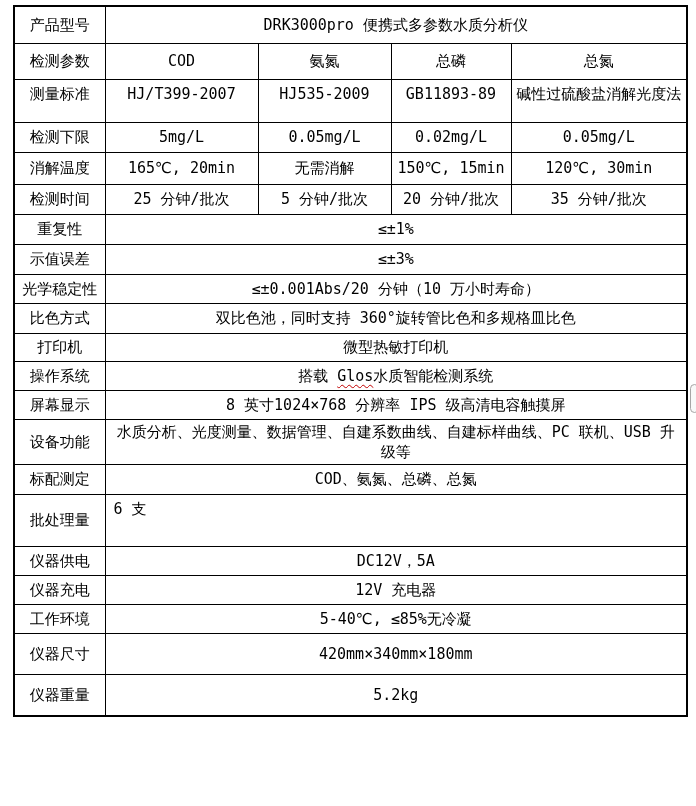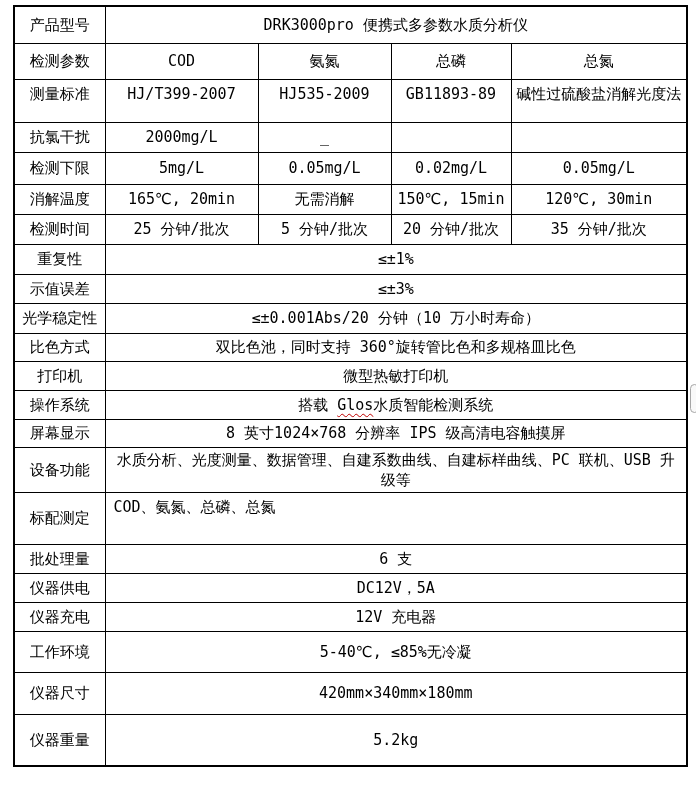--- a/index.html
+++ b/index.html
@@ -108,27 +108,20 @@
         <td class="value-cell">总氮</td>
       </tr>
       <tr>
         <td class="label-cell">测量标准</td>
         <td class="value-cell">HJ/T399-2007</td>
         <td class="value-cell">HJ535-2009</td>
         <td class="value-cell">GB11893-89</td>
         <td class="value-cell">碱性过硫酸盐消解光度法</td>
       </tr>
       <tr>
-        <td class="label-cell">抗氯干扰</td>
-        <td class="value-cell">2000mg/L</td>
-        <td class="value-cell">_</td>
-        <td class="value-cell"></td>
-        <td class="value-cell"></td>
-      </tr>
-      <tr>
         <td class="label-cell">检测下限</td>
         <td class="value-cell">5mg/L</td>
         <td class="value-cell">0.05mg/L</td>
         <td class="value-cell">0.02mg/L</td>
         <td class="value-cell">0.05mg/L</td>
       </tr>
       <tr>
         <td class="label-cell">消解温度</td>
         <td class="value-cell">165℃, 20min</td>
         <td class="value-cell">无需消解</td>

